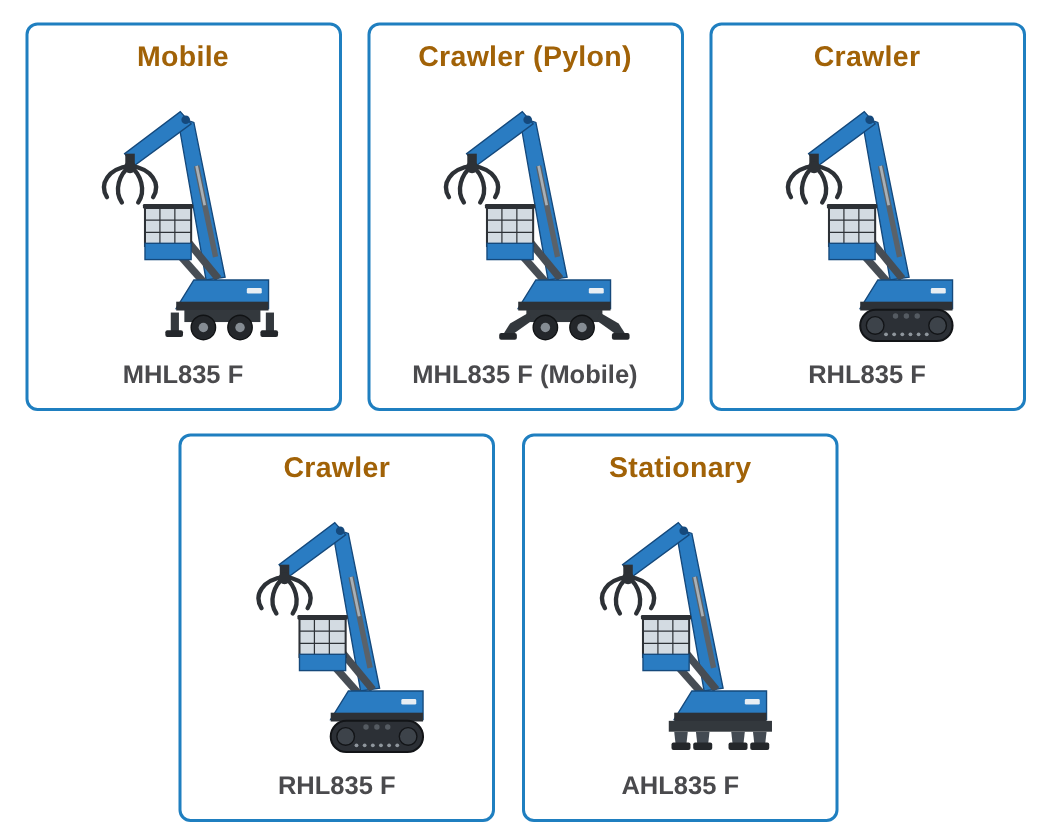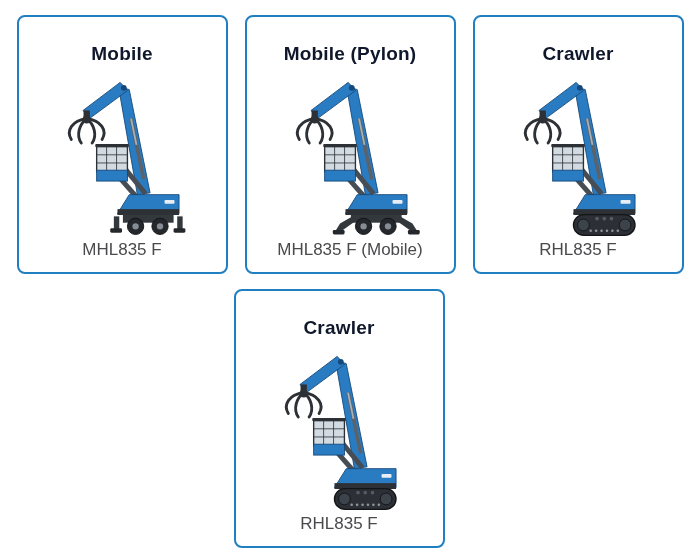--- a/index.html
+++ b/index.html
@@ -22,39 +22,39 @@
     box-sizing: border-box;
     border: 2px solid #1f7fc0;
     border-radius: 8px;
     background: #ffffff;
     display: flex;
     flex-direction: column;
     align-items: center;
     cursor: pointer;
   }
   .card-title {
-    margin-top: 26px;
+    margin-top: 11px;
     font-size: 19px;
     font-weight: bold;
-    color: #0f172a;
+    color: #a16207;
     letter-spacing: 0.2px;
     white-space: nowrap;
   }
   .machine {
     flex: 1;
     width: 100%;
     display: flex;
     align-items: center;
     justify-content: center;
   }
   .machine svg { width: 140px; height: 172px; display: block; }
   .card-model {
     margin-bottom: 12px;
     font-size: 17px;
-    font-weight: 400;
+    font-weight: 700;
     color: #4a4a4d;
     white-space: nowrap;
   }
   .defs-svg { position: absolute; width: 0; height: 0; overflow: hidden; }
 </style>
 </head>
 <body>
 
 <svg class="defs-svg" aria-hidden="true">
   <defs>
@@ -153,21 +153,21 @@
       <div class="machine">
         <svg viewBox="0 0 150 190">
           <use href="#machine-upper"></use>
           <use href="#uc-wheeled"></use>
         </svg>
       </div>
       <div class="card-model">MHL835 F</div>
     </div>
 
     <div class="card">
-      <div class="card-title">Mobile (Pylon)</div>
+      <div class="card-title">Crawler (Pylon)</div>
       <div class="machine">
         <svg viewBox="0 0 150 190">
           <use href="#machine-upper"></use>
           <use href="#uc-pylon"></use>
         </svg>
       </div>
       <div class="card-model">MHL835 F (Mobile)</div>
     </div>
 
     <div class="card">
@@ -189,16 +189,26 @@
       <div class="card-title">Crawler</div>
       <div class="machine">
         <svg viewBox="0 0 150 190">
           <use href="#machine-upper"></use>
           <use href="#uc-crawler"></use>
         </svg>
       </div>
       <div class="card-model">RHL835 F</div>
     </div>
 
+    <div class="card">
+      <div class="card-title">Stationary</div>
+      <div class="machine">
+        <svg viewBox="0 0 150 190">
+          <use href="#machine-upper"></use>
+          <use href="#uc-stationary"></use>
+        </svg>
+      </div>
+      <div class="card-model">AHL835 F</div>
+    </div>
 
   </div>
 
 </div>
 
 </body></html>

